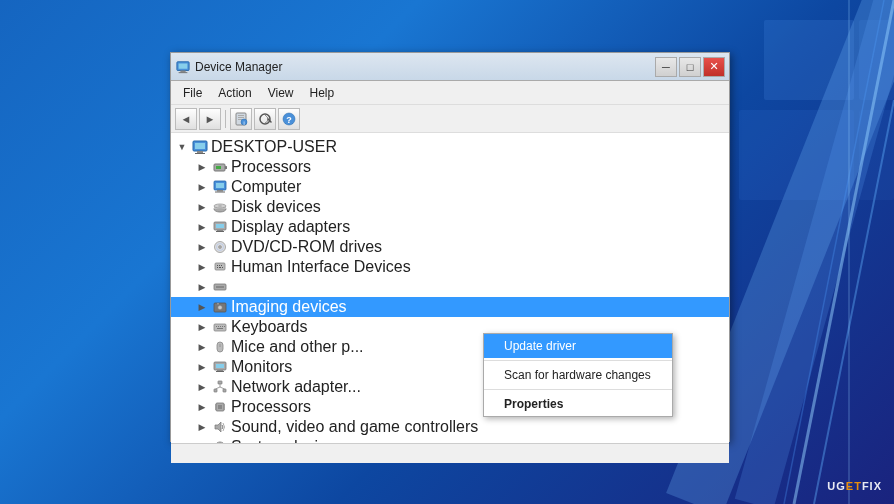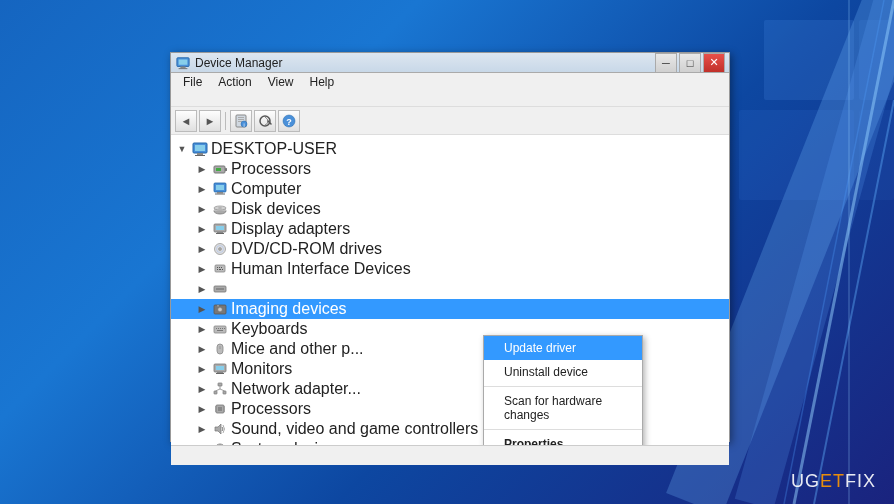--- a/index.html
+++ b/index.html
@@ -28,24 +28,24 @@
       top: 0;
       width: 300px;
       height: 504px;
       overflow: hidden;
     }
 
     
     .watermark {
       position: absolute;
       bottom: 12px;
-      right: 18px;
+      right: 12px;
       color: white;
-      font-size: 18px;
-      font-weight: normal;
+      font-size: 11px;
+      font-weight: bold;
       letter-spacing: 1px;
       opacity: 0.9;
     }
     .watermark span.ug { color: #fff; }
     .watermark span.et { color: #f90; }
     .watermark span.fix { color: #fff; }
 
     
     .window {
       position: absolute;
@@ -56,21 +56,21 @@
       background: #f0f0f0;
       border: 1px solid #999;
       box-shadow: 2px 2px 8px rgba(0,0,0,0.4);
     }
 
     
     .title-bar {
       display: flex;
       align-items: center;
       background: linear-gradient(to bottom, #dde6f0, #c8d8e8);
-      height: 20px;
+      height: 28px;
       padding: 0 4px;
       border-bottom: 1px solid #aaa;
     }
     .title-bar-icon {
       width: 16px;
       height: 16px;
       margin-right: 4px;
       display: flex;
       align-items: center;
       justify-content: center;
@@ -103,22 +103,22 @@
     }
     .title-btn.close {
       background: linear-gradient(to bottom, #e8504a, #c0302a);
       color: white;
     }
 
     
     .menu-bar {
       display: flex;
       background: #f0f0f0;
-      height: 34px;
-      align-items: flex-start;
+      height: 24px;
+      align-items: center;
       padding: 0 4px;
       border-bottom: 1px solid #ddd;
     }
     .menu-item {
       padding: 2px 8px;
       font-size: 12px;
       color: #222;
       cursor: pointer;
     }
 
@@ -224,21 +224,21 @@
       padding: 0 4px;
       font-size: 11px;
       color: #555;
     }
 
     
     .context-menu {
       position: absolute;
       left: 312px;
       top: 200px;
-      width: 160px;
+      width: 190px;
       background: white;
       border: 1px solid #aaa;
       box-shadow: 2px 2px 6px rgba(0,0,0,0.3);
       z-index: 100;
       font-size: 12px;
     }
     .ctx-item {
       padding: 5px 20px;
       cursor: pointer;
       color: #222;
@@ -569,21 +569,20 @@
               <rect x="10" y="6.5" width="2" height="1" fill="#888"></rect>
             </svg>
           </div>
           <span class="tree-label">System devices</span>
         </div>
 
       </div>
 
       <div class="context-menu">
         <div class="ctx-item active">Update driver</div>
-        <div class="ctx-item">Uninstall device</div>
         <div class="ctx-sep"></div>
         <div class="ctx-item">Scan for hardware changes</div>
         <div class="ctx-sep"></div>
         <div class="ctx-item bold">Properties</div>
       </div>
 
     </div>
 
     <div class="status-bar">
       <span></span>

